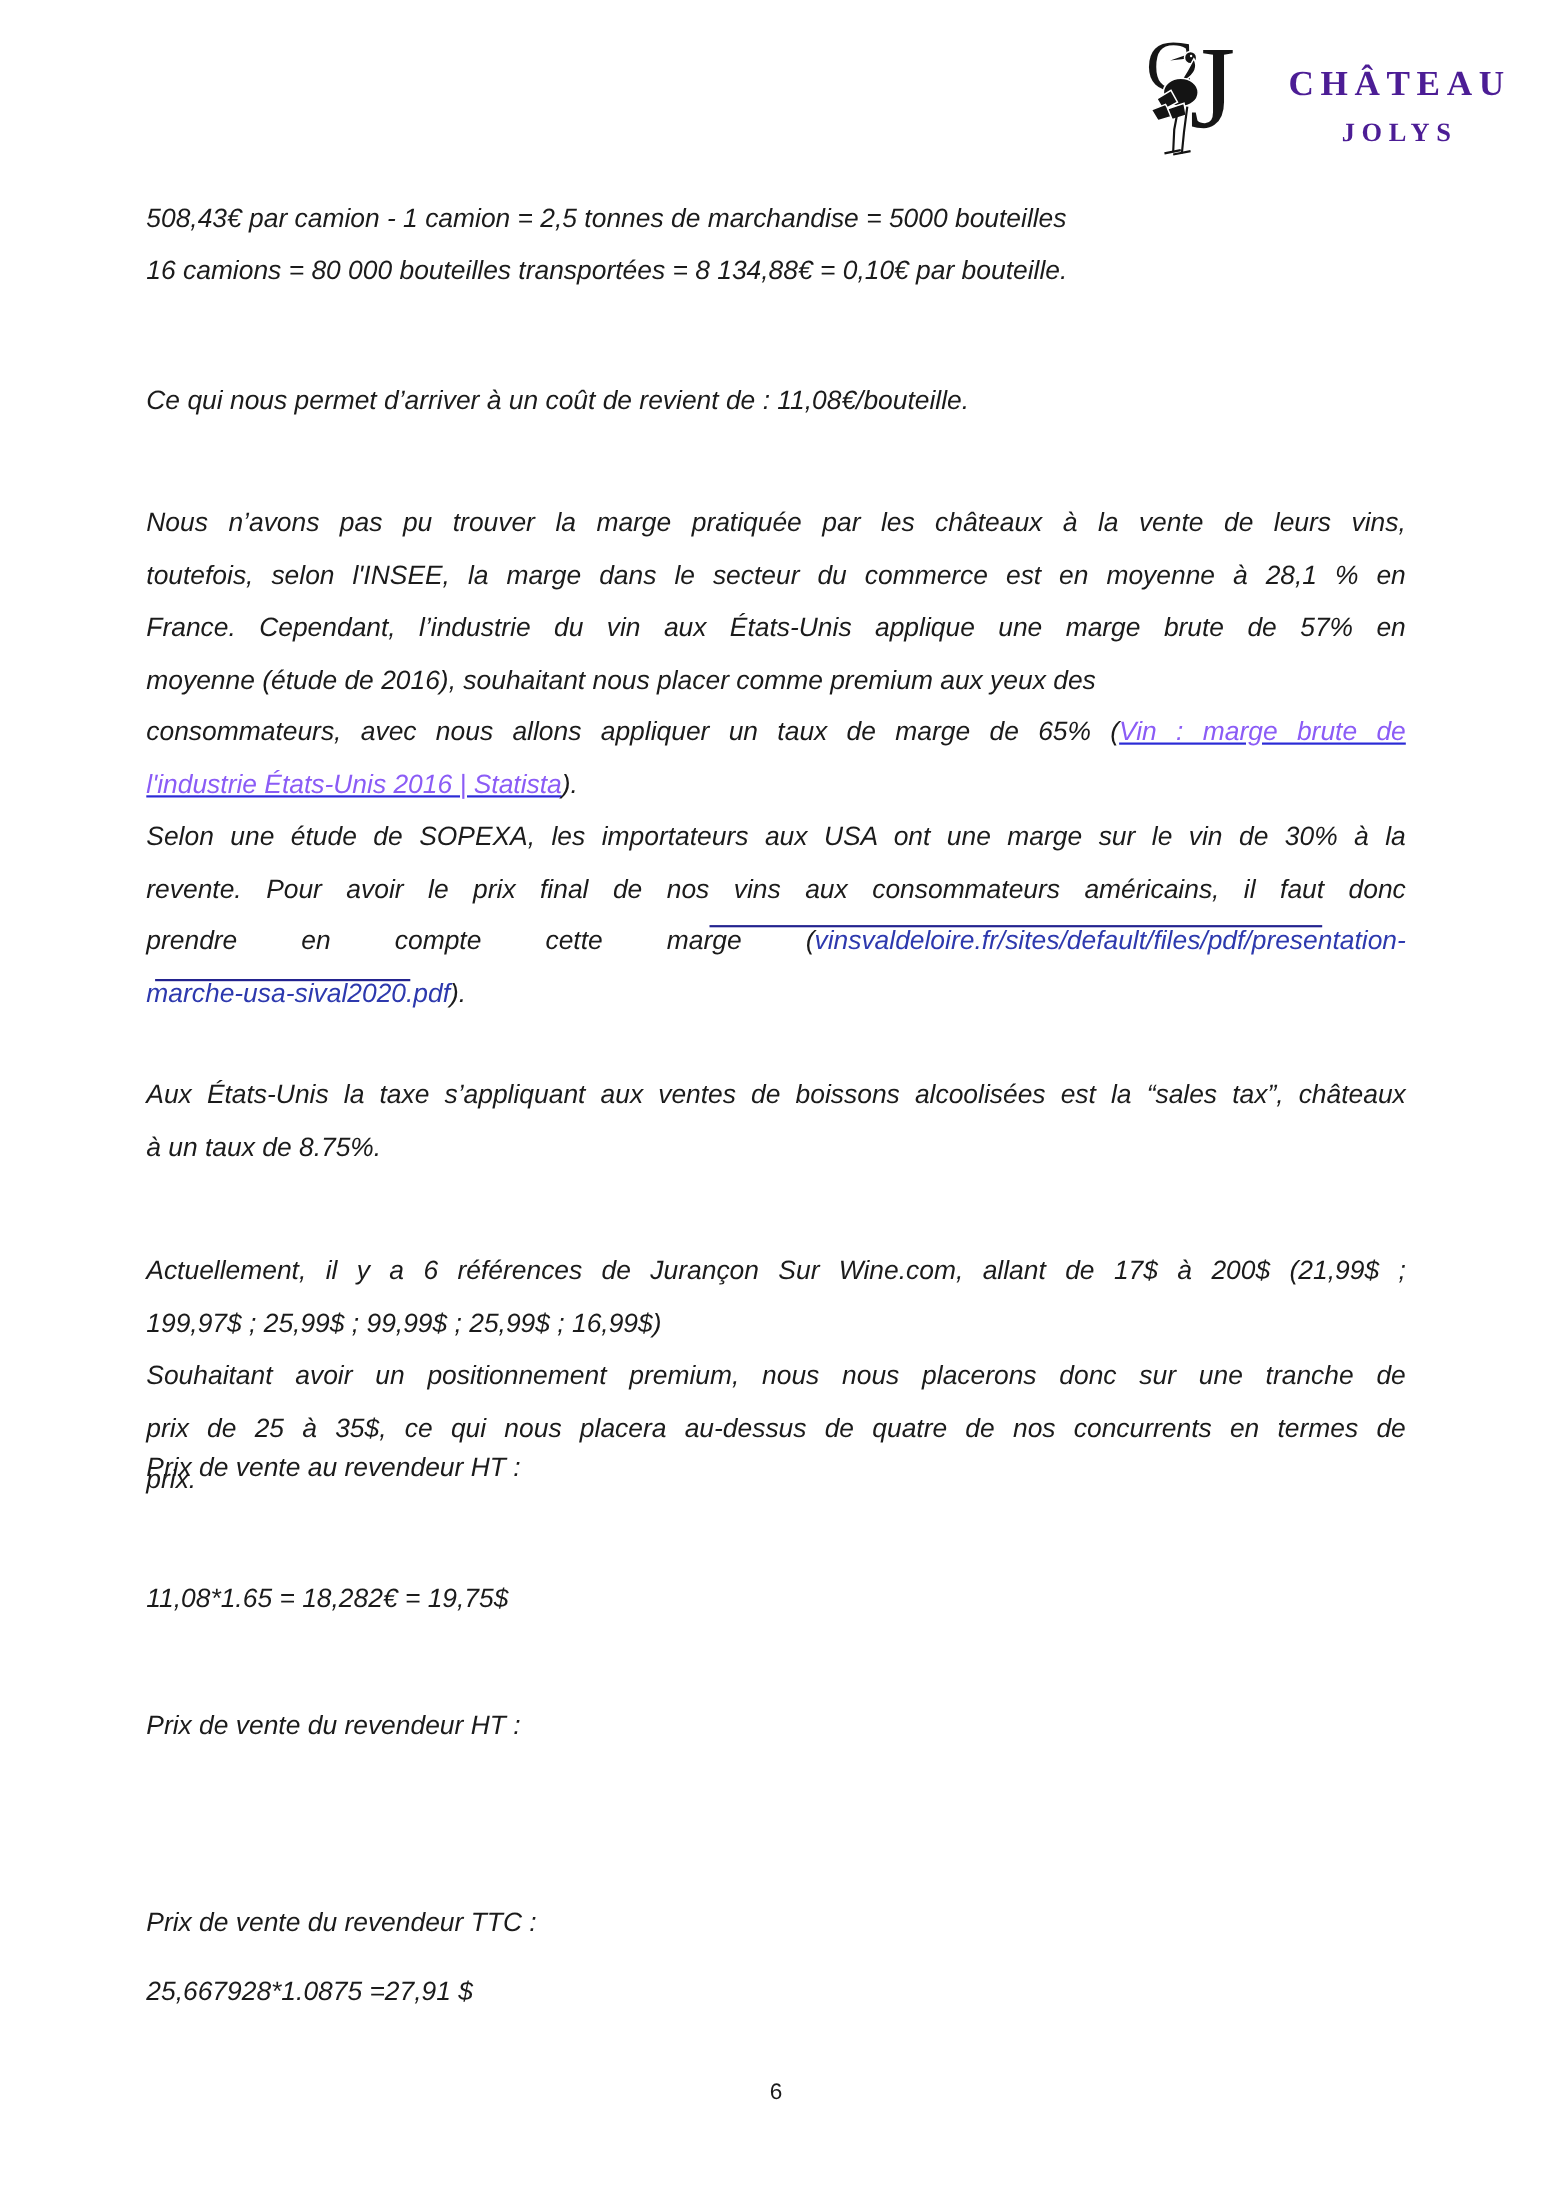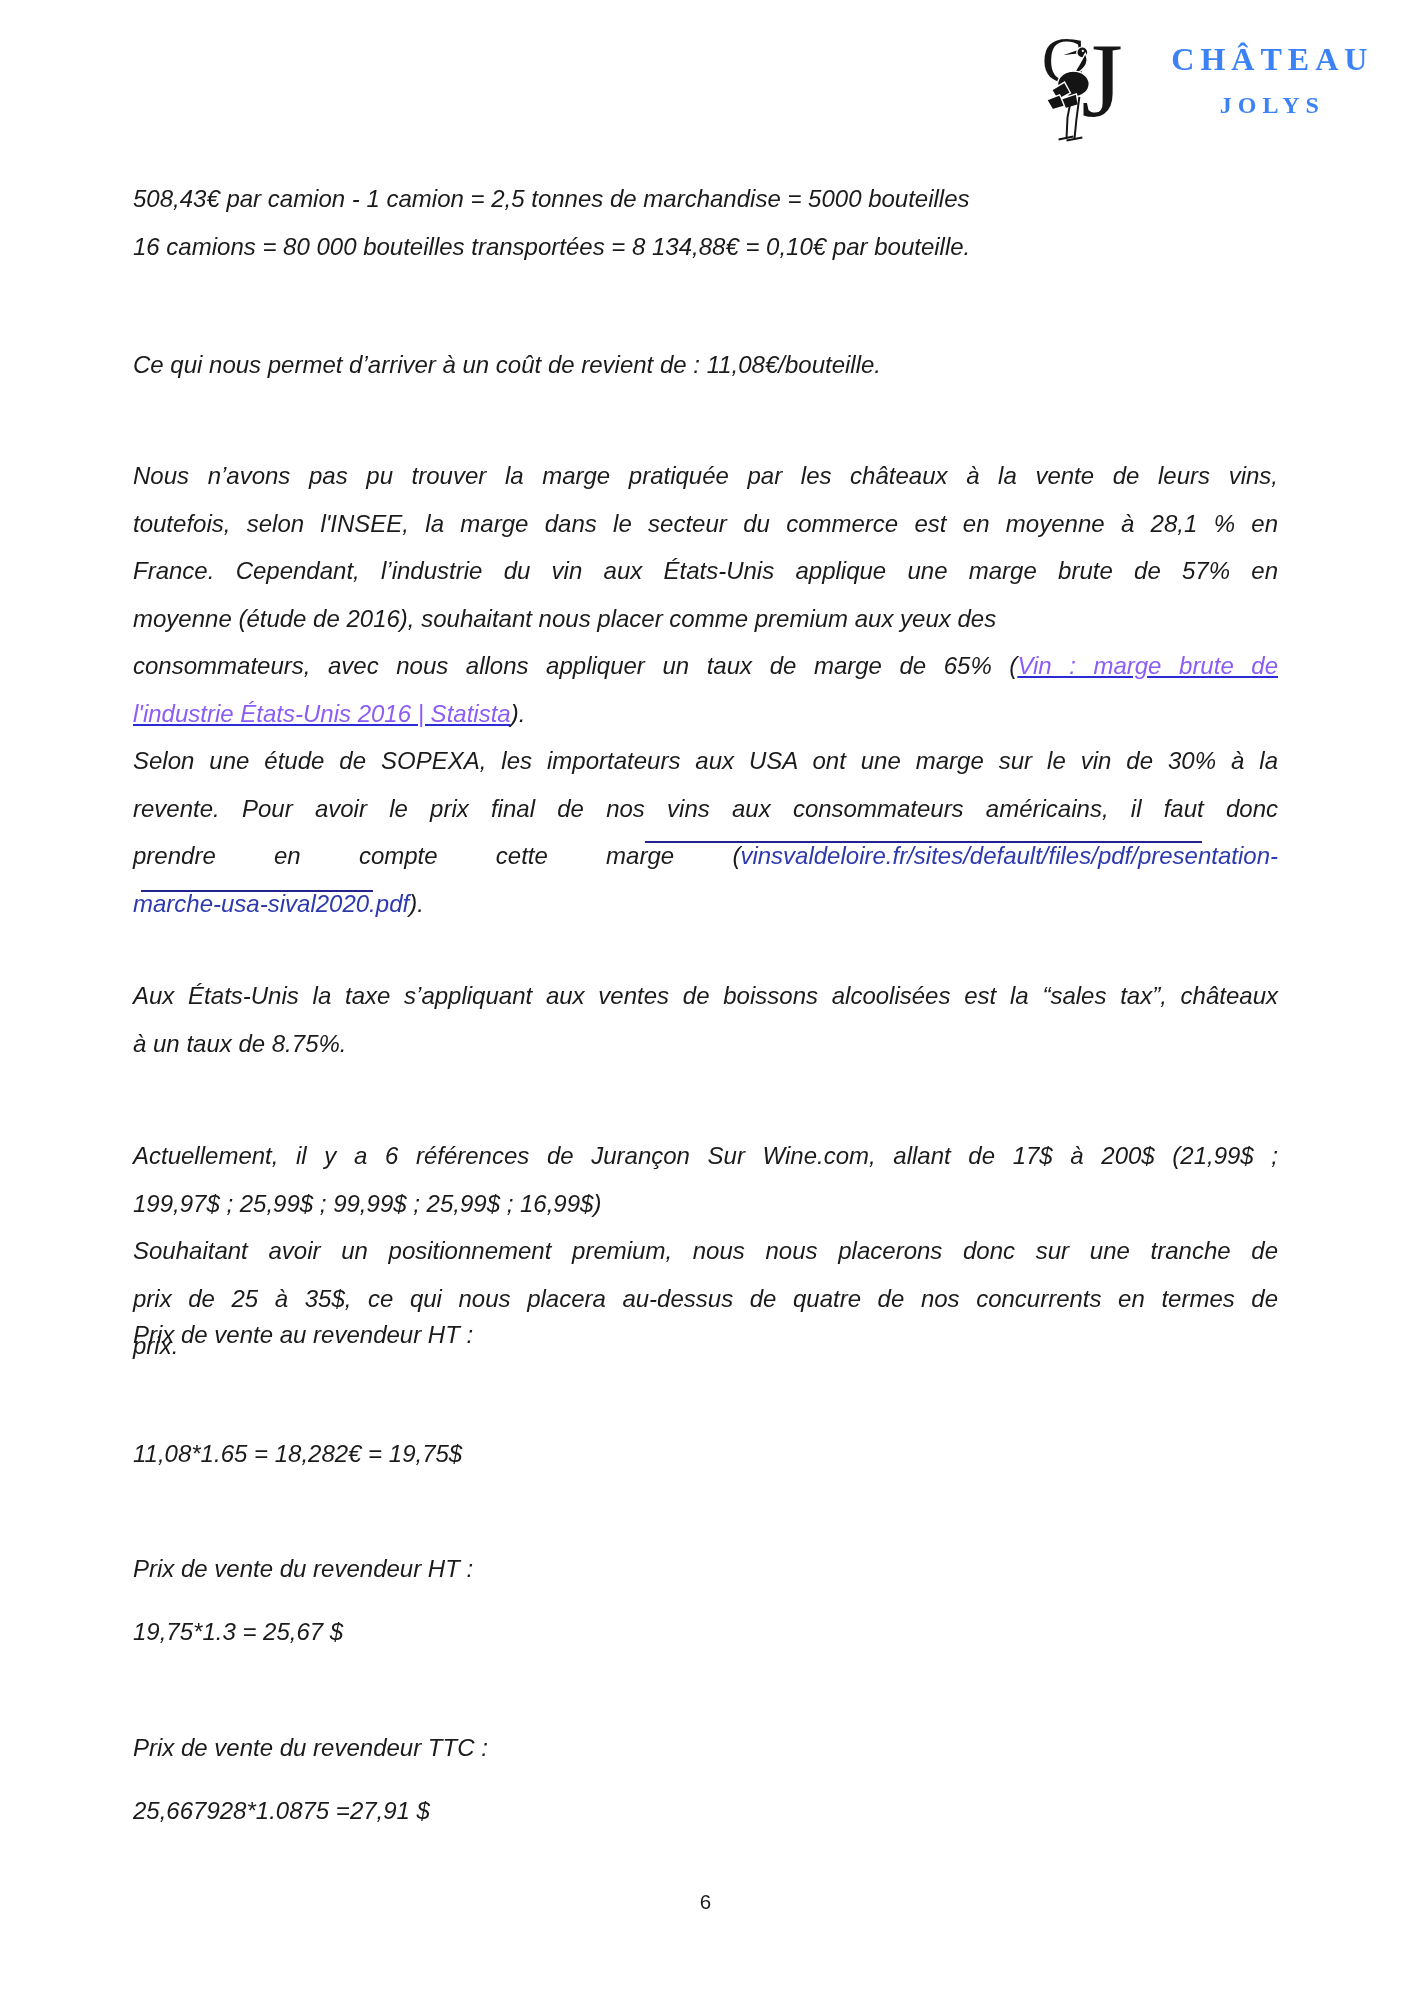--- a/index.html
+++ b/index.html
@@ -18,26 +18,26 @@
     position: absolute;
     left: 1022px;
     top: 20px;
     width: 372px;
     display: flex;
     align-items: flex-start;
   }
   .logo svg { display: block; }
   .logo-text {
     margin-left: 10px;
-    margin-top: 18px;
+    margin-top: 34px;
     width: 246px;
     text-align: center;
     font-family: "Liberation Serif", serif;
     font-weight: 600;
-    color: #3b82f6;
+    color: #4c1d95;
   }
   .logo-line1 { font-size: 32px; letter-spacing: 6px; line-height: 42px; }
   .logo-line2 { font-size: 24px; letter-spacing: 6px; line-height: 42px; margin-top: 4px; }
   .mono-letter { font-family: "Liberation Serif", serif; fill: #161616; }
 
   
   .para {
     position: absolute;
     left: 133px;
     width: 1145px;
@@ -148,23 +148,20 @@
 
   <div class="para" style="top:1311px">
     <div class="line">Prix de vente au revendeur HT :</div>
   </div>
   <div class="para" style="top:1430px">
     <div class="line">11,08*1.65 = 18,282€ = 19,75$</div>
   </div>
   <div class="para" style="top:1545px">
     <div class="line">Prix de vente du revendeur HT :</div>
   </div>
-  <div class="para" style="top:1608px">
-    <div class="line">19,75*1.3 = 25,67 $</div>
-  </div>
   <div class="para" style="top:1724px">
     <div class="line">Prix de vente du revendeur TTC :</div>
   </div>
   <div class="para" style="top:1787px">
     <div class="line">25,667928*1.0875 =27,91 $</div>
   </div>
 
   <div class="page-number">6</div>
 
 </div>

